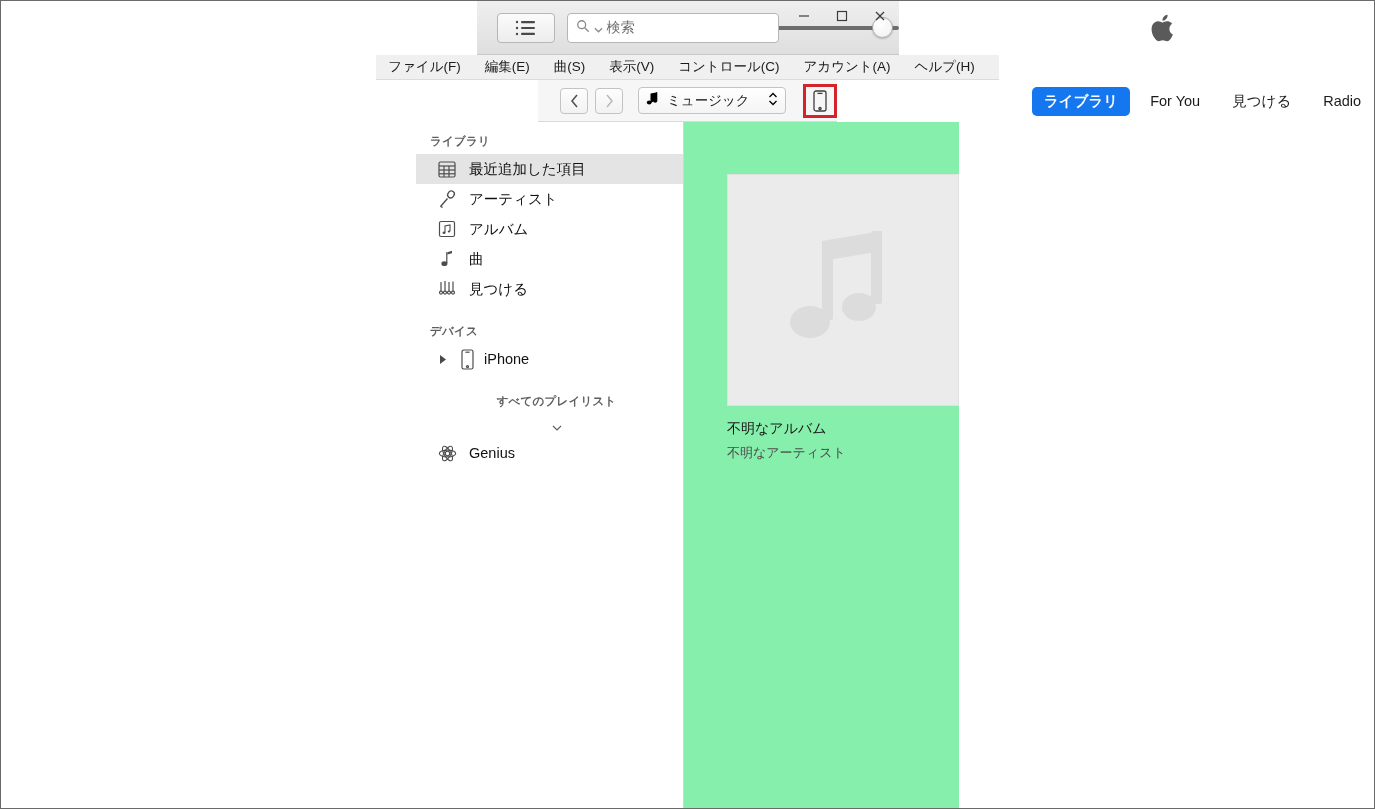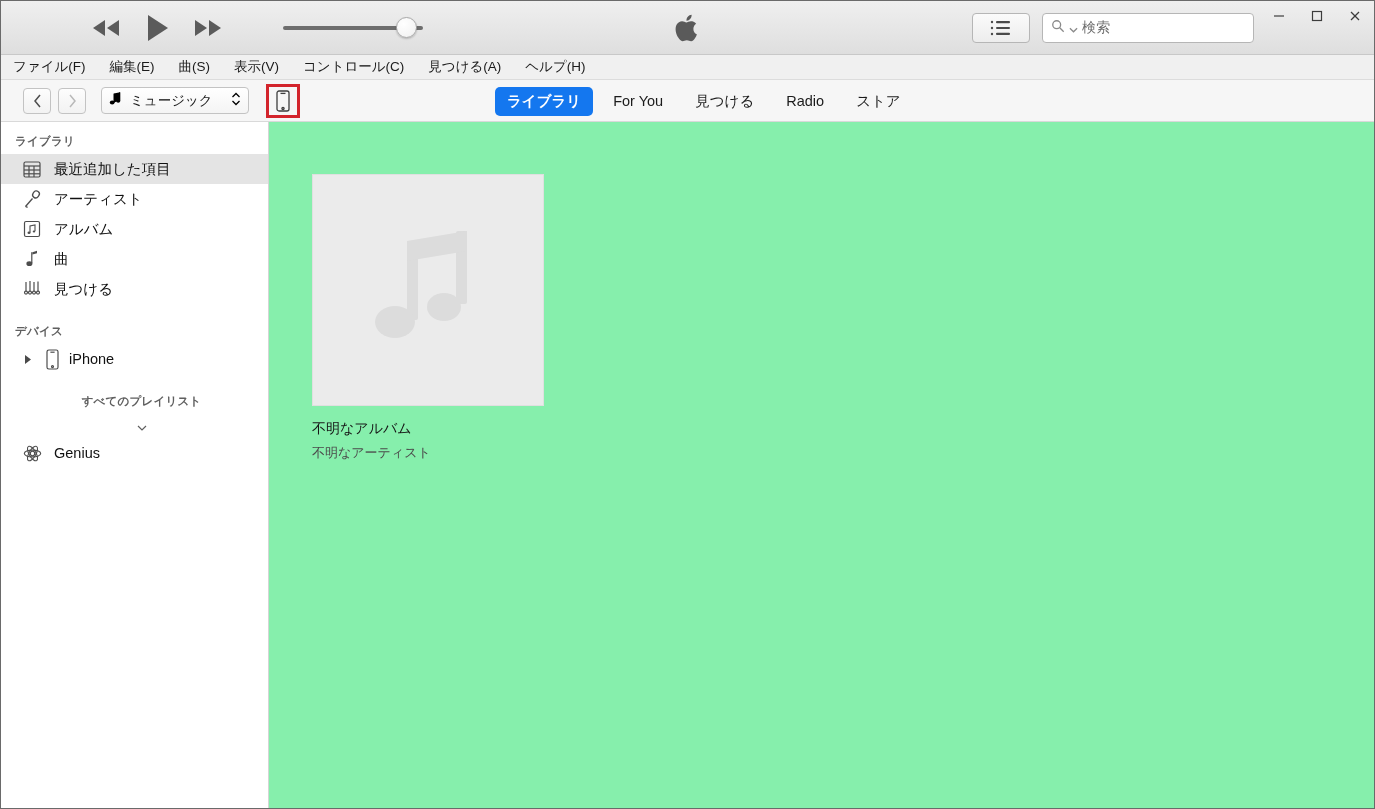--- a/index.html
+++ b/index.html
@@ -7,21 +7,21 @@
     width: 1375px; height: 809px;
     font-family: "Liberation Sans", "DejaVu Sans", sans-serif;
     background: #ffffff;
     overflow: hidden;
   }
   .window {
     position: relative;
     width: 1375px; height: 809px;
     border: 1px solid #6a6a6a;
     background: #ffffff;
-    display: flex; flex-direction: column;
+    display: flex; flex-direction: column; align-items: center;
   }
 
   
   .titlebar {
     position: relative;
     height: 54px;
     background: linear-gradient(180deg,#efefef 0%,#e6e6e6 55%,#dedede 100%);
     border-bottom: 1px solid #c8c8c8;
     display: flex; align-items: center;
     flex: 0 0 54px;
@@ -280,21 +280,21 @@
       </div>
     </div>
   </div>
 
   <div class="menubar">
     <span class="menu-item">ファイル(F)</span>
     <span class="menu-item">編集(E)</span>
     <span class="menu-item">曲(S)</span>
     <span class="menu-item">表示(V)</span>
     <span class="menu-item">コントロール(C)</span>
-    <span class="menu-item">見つける(A)</span>
+    <span class="menu-item">アカウント(A)</span>
     <span class="menu-item">ヘルプ(H)</span>
   </div>
 
   <div class="navbar">
     <div class="nav-left">
       <div class="navarrow">
         <svg width="9" height="14" viewBox="0 0 9 14" fill="none" stroke="currentColor" stroke-width="1.5">
             <path d="M7 1 L2 7 L7 13"></path>
           </svg>
       </div>

